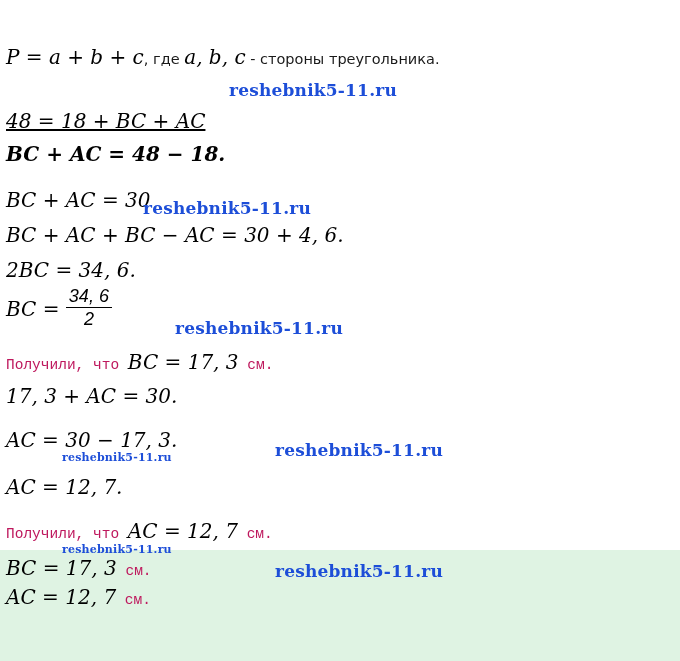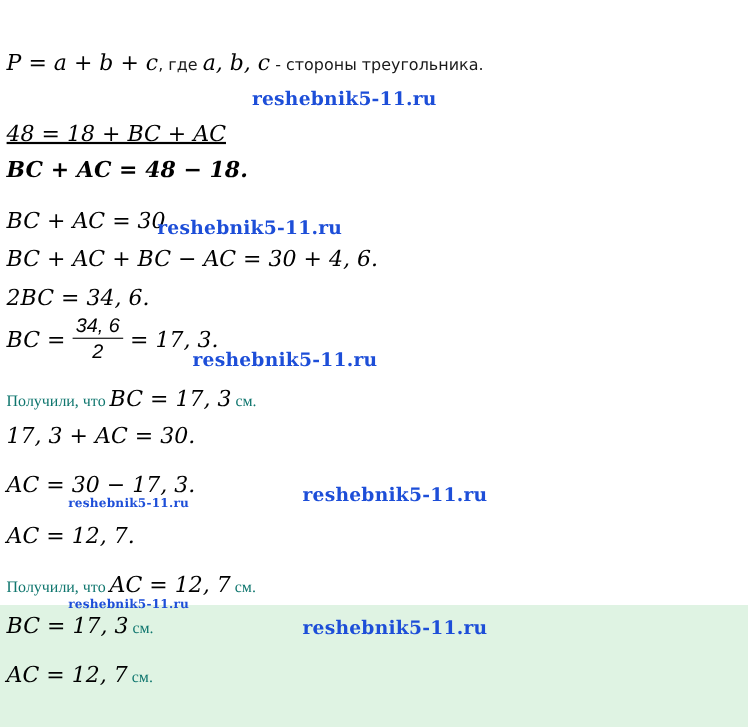--- a/index.html
+++ b/index.html
@@ -20,23 +20,23 @@
     width: 548px;
     height: 661px;
   }
   .line {
     position: absolute;
     white-space: nowrap;
     line-height: 1;
   }
   
   .txt {
-    font-family: Liberation Serif, serif;
+    font-family: Liberation Mono, monospace;
     font-size: 14.5px;
-    color: #0f766e;
+    color: #be185d;
   }
   
   .math {
     font-family: "DejaVu Serif", serif;
     font-style: italic;
     font-size: 20px;
     color: #000000;
   }
   .math .sub {
     font-size: 13px;
@@ -118,21 +118,20 @@
 
   <div class="line math" style="left:6px; top:260px;">2BC = 34, 6.</div>
 
   <div class="line math" style="left:6px; top:290px;">
     <span>BC =</span>
     <span class="frac">
       <span class="num">34, 6</span>
       <span class="bar"></span>
       <span class="den">2</span>
     </span>
-    <span>= 17, 3.</span>
   </div>
   <div class="wm wm-lg" style="left:175px; top:318px;">reshebnik5-11.ru</div>
 
   <div class="line" style="left:6px; top:352px;">
     <span class="txt">Получили, что </span><span class="math">BC = 17, 3</span><span class="txt"> см.</span>
   </div>
 
   <div class="line math" style="left:6px; top:386px;">17, 3 + AC = 30.</div>
 
   <div class="line math" style="left:6px; top:430px;">AC = 30 − 17, 3.</div>
@@ -144,17 +143,17 @@
   <div class="line" style="left:6px; top:521px;">
     <span class="txt">Получили, что </span><span class="math">AC = 12, 7</span><span class="txt"> см.</span>
   </div>
   <div class="wm wm-sm" style="left:62px; top:543px;">reshebnik5-11.ru</div>
 
   <div class="line" style="left:6px; top:558px;">
     <span class="math">BC = 17, 3</span><span class="txt"> см.</span>
   </div>
   <div class="wm wm-lg" style="left:275px; top:561px;">reshebnik5-11.ru</div>
 
-  <div class="line" style="left:6px; top:603px;">
+  <div class="line" style="left:6px; top:587px;">
     <span class="math">AC = 12, 7</span><span class="txt"> см.</span>
   </div>
 
 </div>
 
 </body></html>

